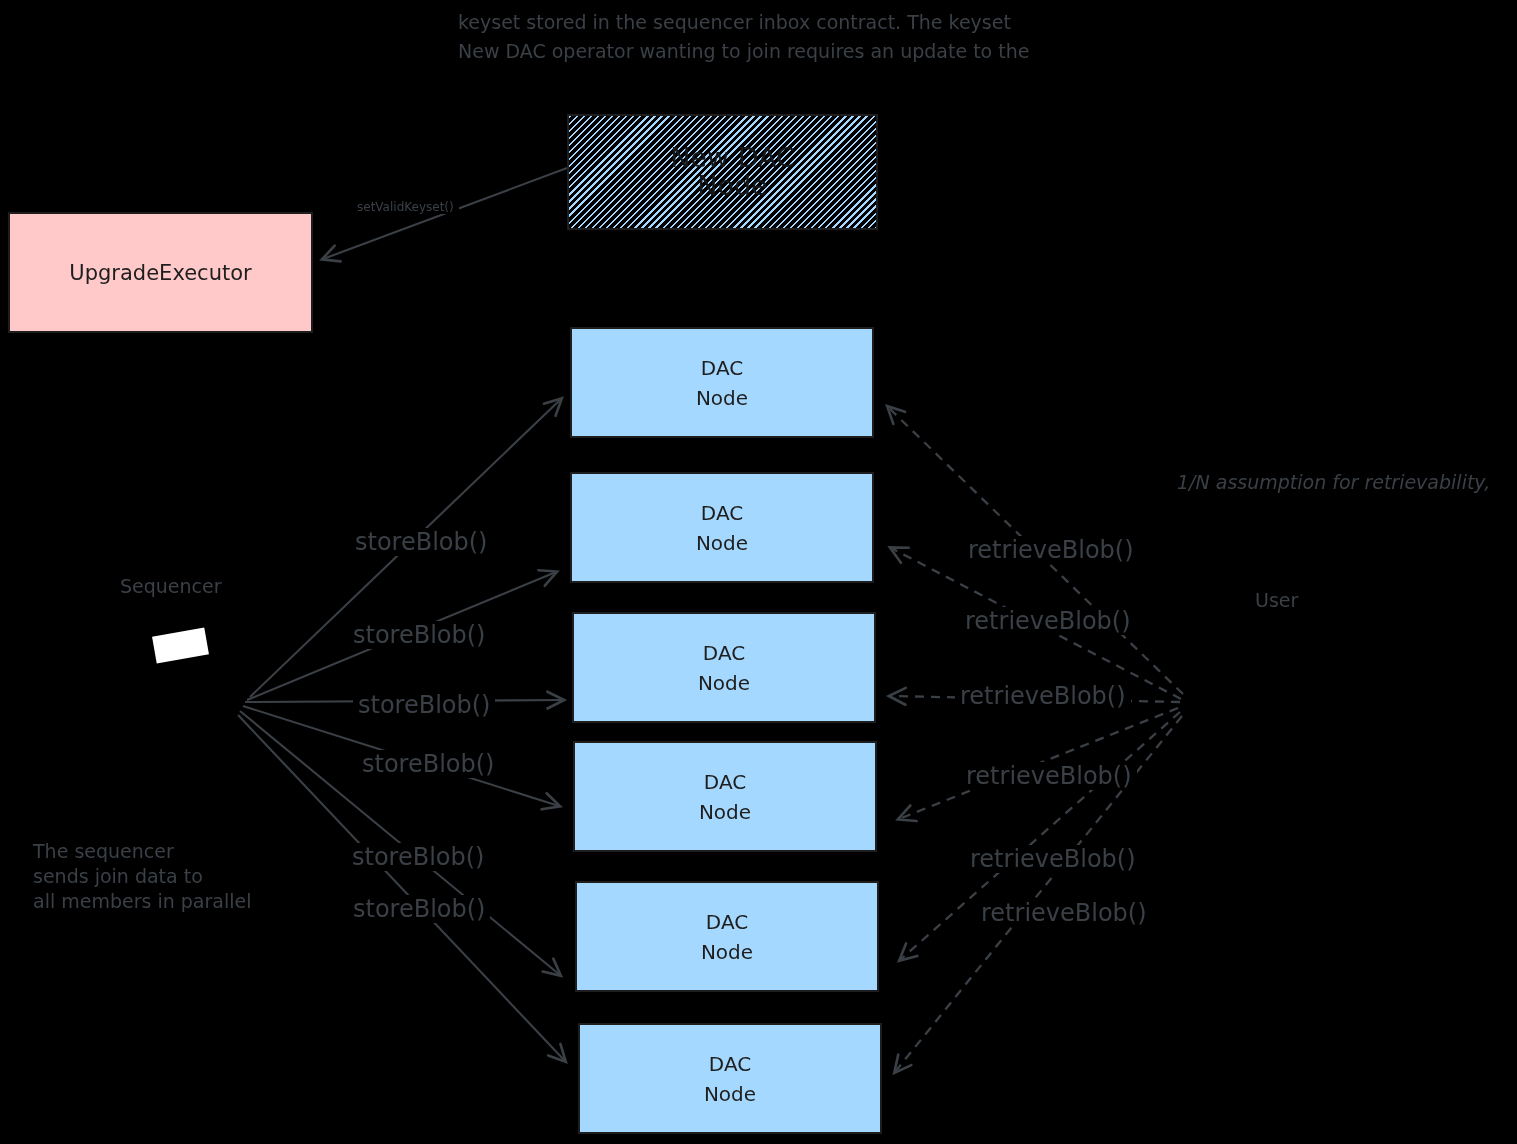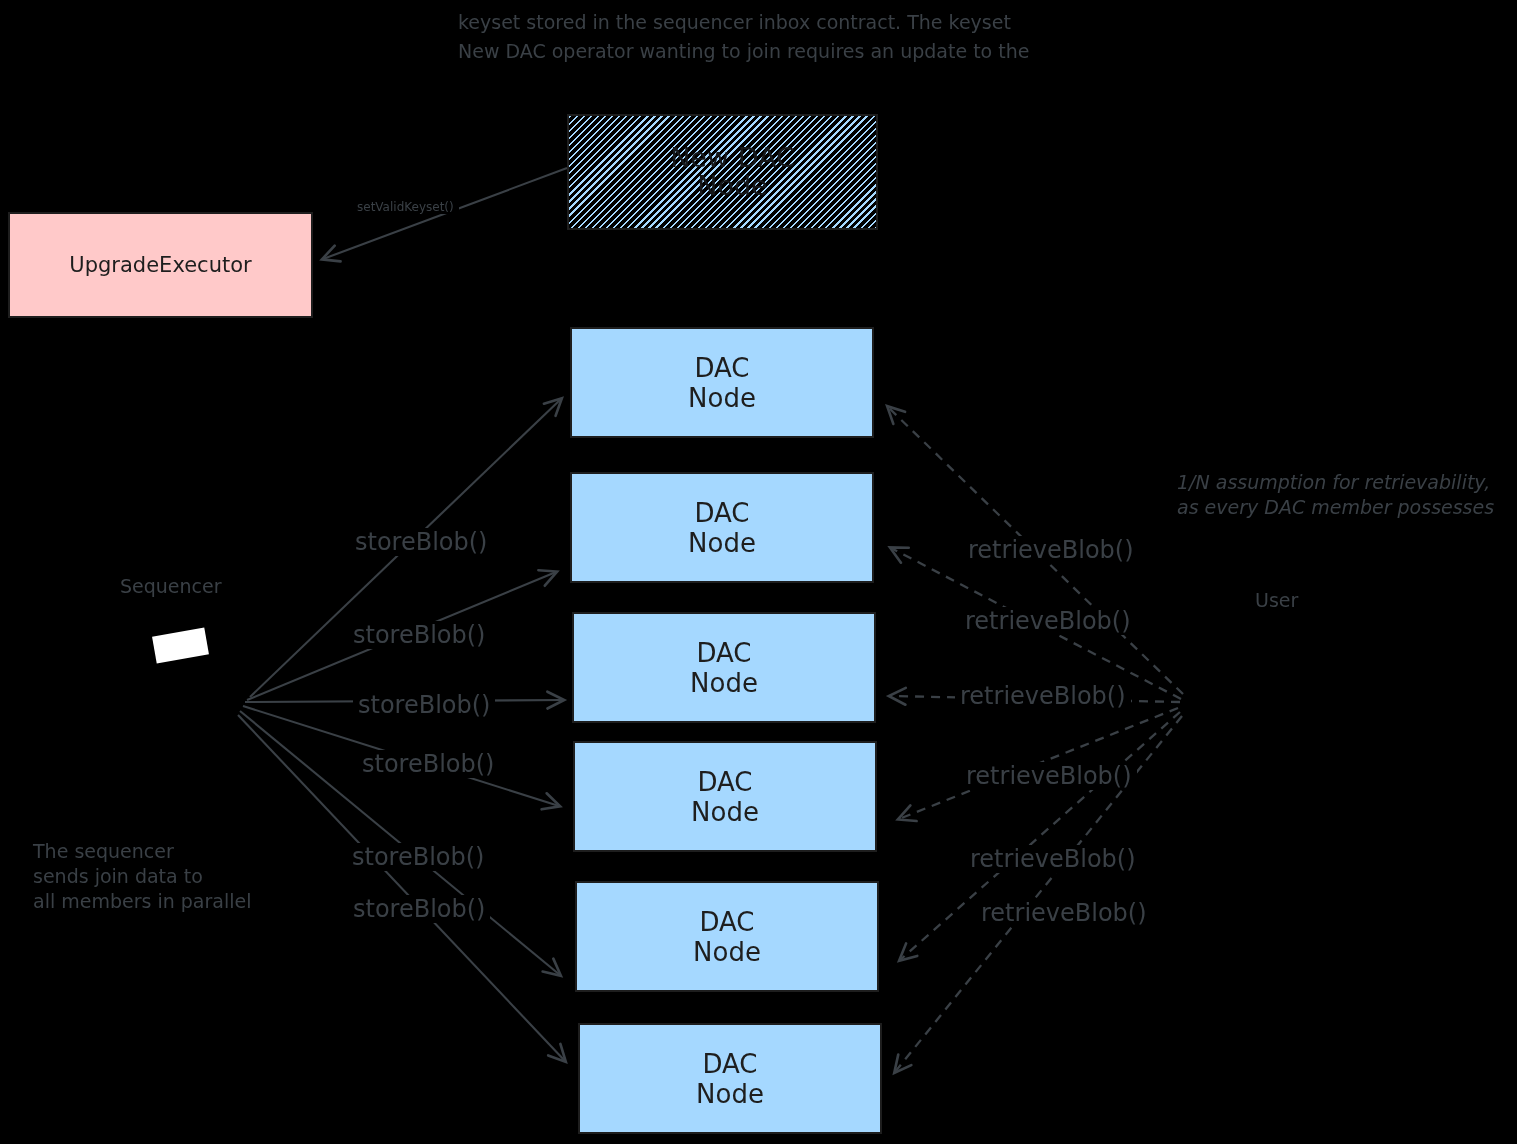--- a/index.html
+++ b/index.html
@@ -36,23 +36,23 @@
     position:absolute;
     border:2px solid #1e1e1e;
     display:flex;
     flex-direction:column;
     align-items:center;
     justify-content:center;
     text-align:center;
     color:#1e1e1e;
     box-sizing:border-box;
   }
-  .box .bl{line-height:30px;font-size:26px;}
+  .box .bl{line-height:30px;font-size:20px;}
   .executor{
-    left:8px;top:212px;width:305px;height:106px;
+    left:8px;top:212px;width:305px;height:121px;
     background:#ffc9c9;
     font-size:21px;
   }
   .hatch{
     left:567px;top:114px;width:311px;height:116px;
     background:repeating-linear-gradient(135deg,#a5d8ff 0px,#a5d8ff 1.6px,transparent 1.6px,transparent 5px);
     color:#16181b;
   }
   .hatch .bl{font-size:27px;line-height:28px;margin-left:20px;}
   .dac{
@@ -151,21 +151,20 @@
 
   <div class="lbl" style="left:963px;top:536px;">retrieveBlob()</div>
   <div class="lbl" style="left:960px;top:607px;">retrieveBlob()</div>
   <div class="lbl" style="left:955px;top:682px;">retrieveBlob()</div>
   <div class="lbl" style="left:961px;top:762px;">retrieveBlob()</div>
   <div class="lbl" style="left:965px;top:845px;">retrieveBlob()</div>
   <div class="lbl" style="left:976px;top:899px;">retrieveBlob()</div>
 
   <div class="note tight" style="left:1177px;top:470px;font-style:italic;">
     <div>1/N assumption for retrievability,</div>
-    <div>as every DAC member possesses</div>
   </div>
   <div class="actor-lbl" style="left:1255px;top:589px;">User</div>
 
   <div class="note tight" style="left:33px;top:839px;">
     <div>The sequencer</div>
     <div>sends join data to</div>
     <div>all members in parallel</div>
   </div>
 
 </div>

